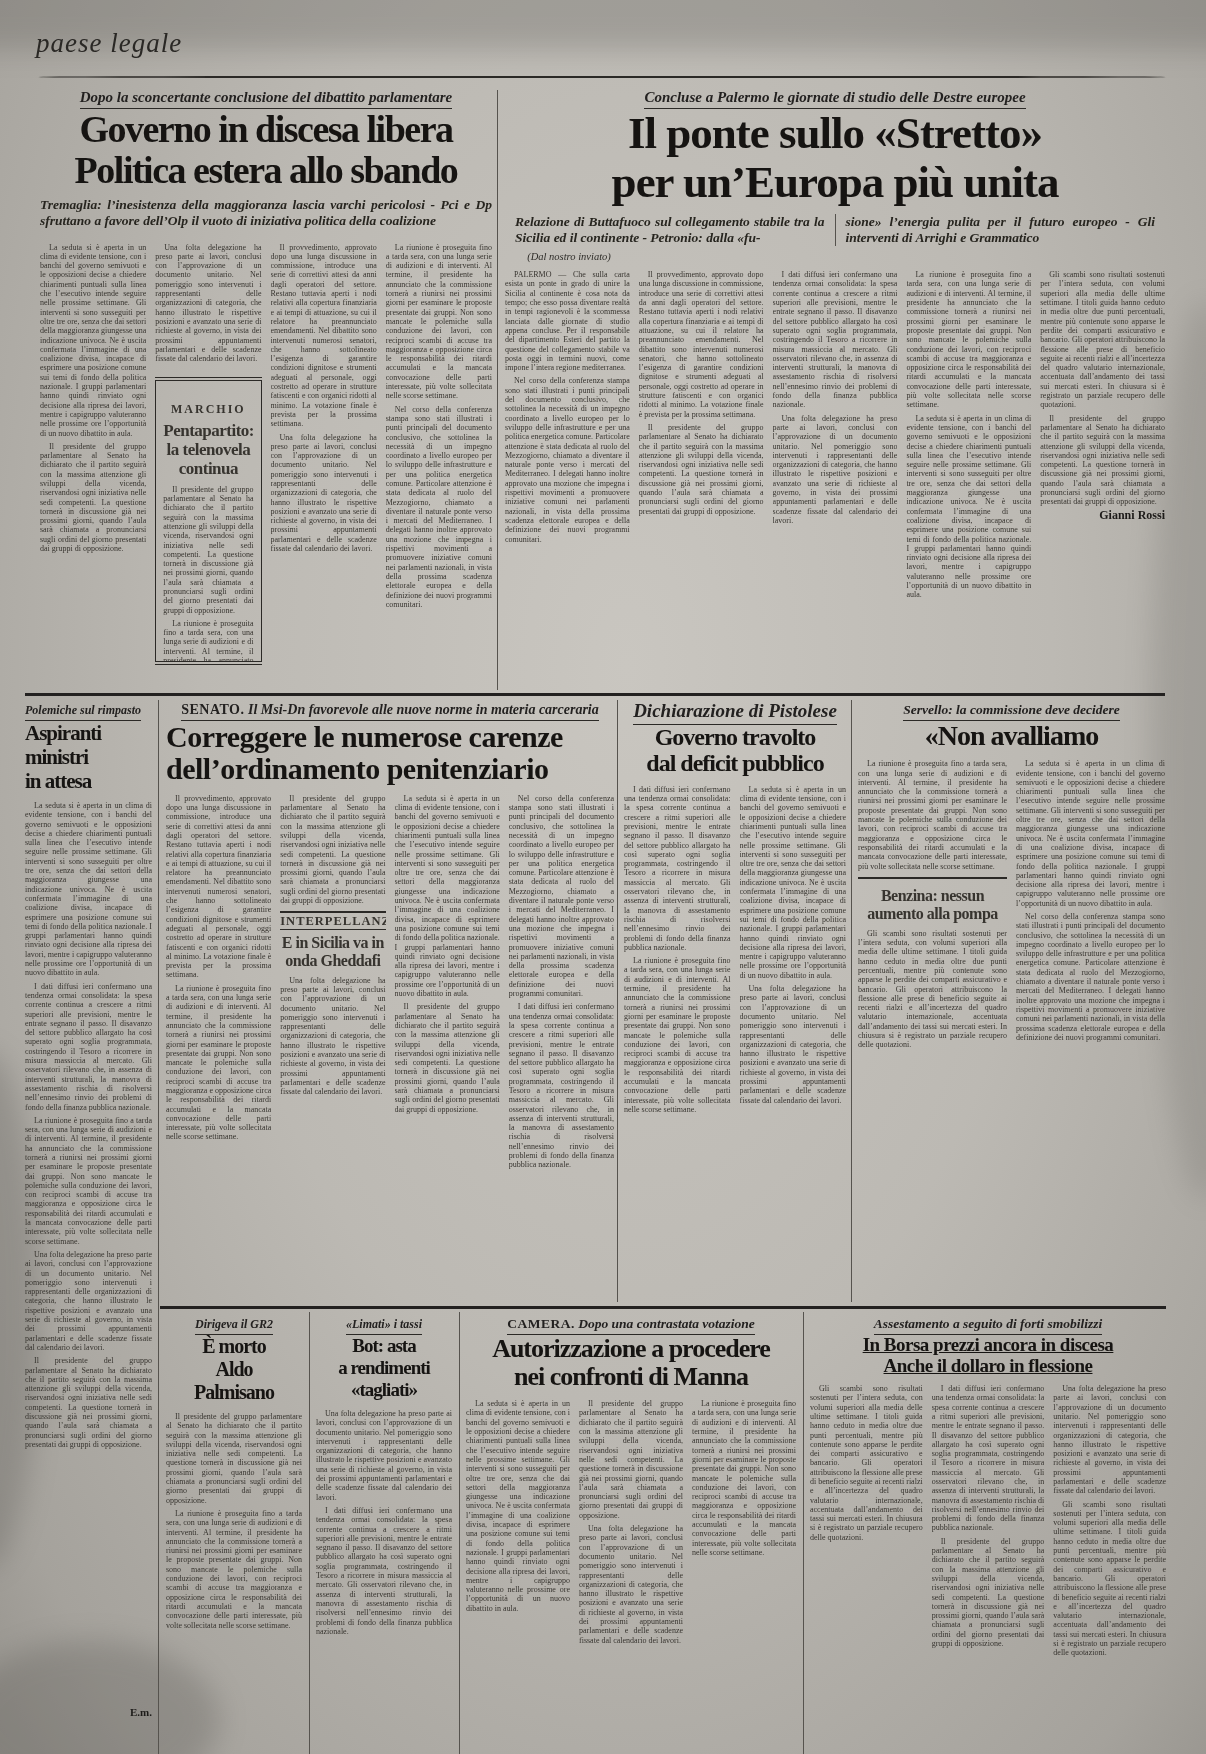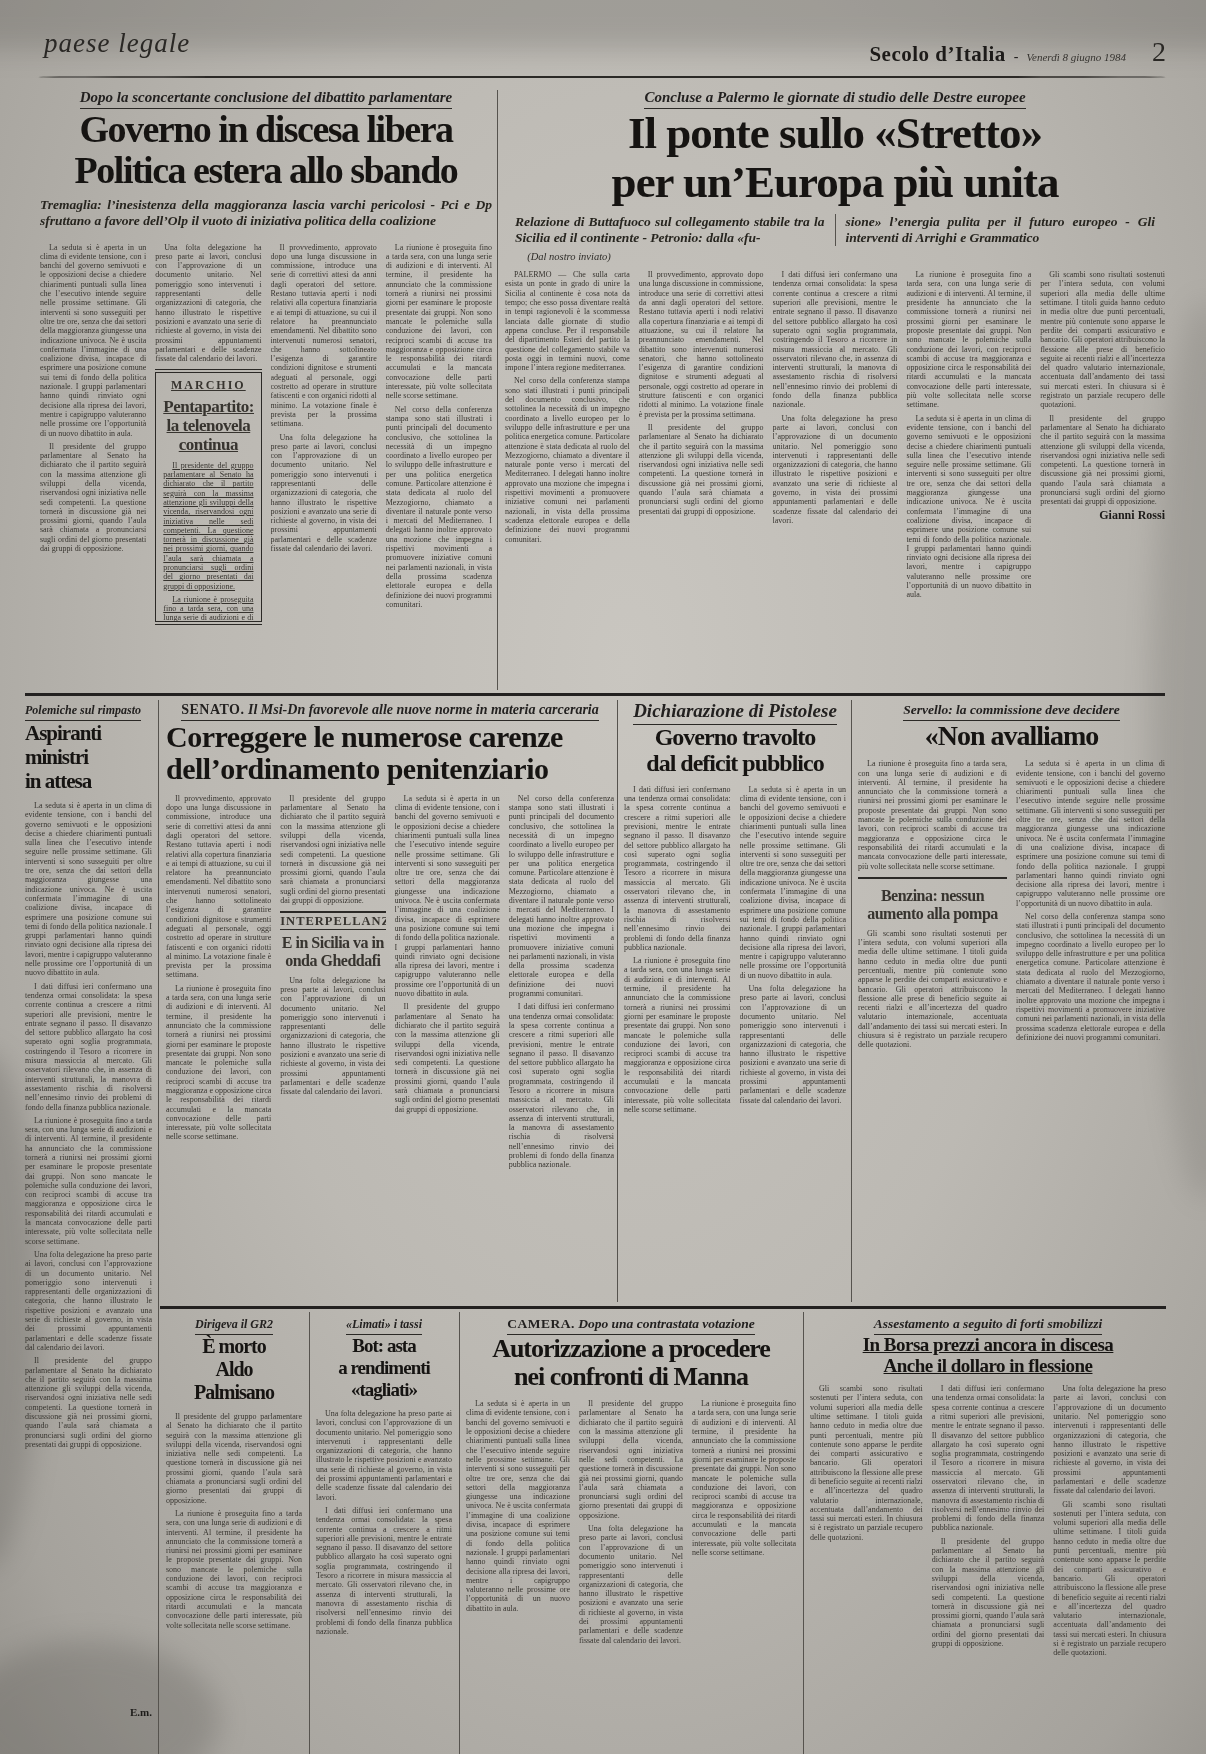--- a/index.html
+++ b/index.html
@@ -3,21 +3,21 @@
 <meta charset="utf-8">
 <style>
   html,body{margin:0;padding:0;background:#8e8c88;}
   .paper{
     position:relative;width:1206px;height:1754px;margin:0 auto;
     background:radial-gradient(ellipse at 52% 38%, #c9c6c0 0%, #bcb9b3 48%, #a5a29c 88%, #96938d 100%);
     font-family:"Liberation Serif","DejaVu Serif",serif;color:#1d1b19;overflow:hidden;
   }
   .blob{position:absolute;background:#55534f;opacity:.28;filter:blur(14px);border-radius:50%;}
   
-  .plabel{position:absolute;left:44px;top:28px;font-size:27px;font-style:italic;letter-spacing:1px;color:#2a2825;}
+  .plabel{position:absolute;left:36px;top:28px;font-size:27px;font-style:italic;letter-spacing:1px;color:#2a2825;}
   .hright{position:absolute;right:40px;top:36px;white-space:nowrap;}
   .mast{font-weight:bold;font-size:21px;letter-spacing:.5px;}
   .hsep{font-size:14px;margin:0 4px;}
   .hdate{font-style:italic;font-size:11px;color:#35332f;}
   .pnum{font-size:28px;margin-left:22px;color:#2a2825;}
   .hdr-rule{position:absolute;left:38px;top:76px;width:1128px;height:2px;background:#2b2926;border-radius:50%/100%;}
   
   section{position:absolute;}
   .kwrap{text-align:center;}
   .kicker{display:inline-block;font-style:italic;font-weight:bold;font-size:15px;
@@ -26,21 +26,21 @@
   .hl{font-weight:bold;text-align:center;letter-spacing:-1px;line-height:1.08;color:#161412;}
   .subhead{font-style:italic;font-weight:bold;font-size:13.5px;line-height:16px;text-align:justify;color:#27251f;margin-top:6px;}
   .cols{display:flex;gap:9px;margin-top:8px;}
   .bcol{flex:1;overflow:hidden;}
   .bt{font-size:8px;line-height:9.3px;text-align:justify;color:#37342f;filter:blur(.35px);}
   .bt p{margin:0 0 4px;text-indent:9px;}
   .byline{font-weight:bold;font-size:12px;text-align:right;margin-top:4px;color:#1d1b19;filter:none;}
   .vrule{position:absolute;width:1px;background:#56534e;}
   .hrule{position:absolute;height:3px;background:#232120;}
   
-  .mbox{border:1.6px solid #2b2926;outline:1px solid #2b2926;outline-offset:2px;padding:8px 7px;margin-top:9px;overflow:hidden;text-decoration:underline;}
+  .mbox{border:1.6px solid #2b2926;outline:1px solid #2b2926;outline-offset:2px;padding:24px 7px;margin-top:17px;overflow:hidden;}
   .mbox-label{font-weight:bold;font-size:12px;letter-spacing:2px;text-align:center;margin-bottom:6px;}
   .mbox-title{font-weight:bold;font-size:17px;line-height:19px;text-align:center;margin-bottom:7px;letter-spacing:-.5px;}
   .subblock{border-top:2px solid #2b2926;margin-top:6px;padding-top:4px;overflow:hidden;}
   .subblock .sb-label{font-weight:bold;font-size:12.5px;letter-spacing:1px;text-align:left;margin-bottom:4px;border-bottom:1px solid #2b2926;padding-bottom:2px;}
   .subblock .sb-title{font-weight:bold;font-size:16px;line-height:18px;text-align:center;margin:4px 0 6px;letter-spacing:-.5px;}
   
   #art-governo{left:40px;top:88px;width:452px;}
   #art-governo .hl{font-size:38px;letter-spacing:-1.5px;}
   #art-governo .cols{height:438px;}
   #art-governo .mbox{height:232px;}
@@ -89,26 +89,20 @@
 <body>
 
 <div class="paper">
 
   <div class="blob" style="left:-60px;top:-40px;width:1320px;height:90px;border-radius:0;"></div>
   <div class="blob" style="left:-70px;top:1050px;width:110px;height:520px;"></div>
   <div class="blob" style="left:-40px;top:1640px;width:260px;height:160px;"></div>
   <div class="blob" style="left:1150px;top:300px;width:110px;height:900px;opacity:.18;"></div>
 
   <div class="plabel">paese legale</div>
-  <div class="hright">
-    <span class="mast">Secolo d’Italia</span>
-    <span class="hsep">-</span>
-    <span class="hdate">Venerdì 8 giugno 1984</span>
-    <span class="pnum">2</span>
-  </div>
   <div class="hdr-rule"></div>
 
   <section id="art-governo">
     <div class="kwrap"><span class="kicker">Dopo la sconcertante conclusione del dibattito parlamentare</span></div>
     <div class="hl">Governo in discesa libera</div>
     <div class="hl">Politica estera allo sbando</div>
     <p class="subhead">Tremaglia: l’inesistenza della maggioranza lascia varchi pericolosi - Pci e Dp sfruttano a favore dell’Olp il vuoto di iniziativa politica della coalizione</p>
     <div class="cols">
       <div class="bcol bt">
         <p>La seduta si è aperta in un clima di evidente tensione, con i banchi del governo semivuoti e le opposizioni decise a chiedere chiarimenti puntuali sulla linea che l’esecutivo intende seguire nelle prossime settimane. Gli interventi si sono susseguiti per oltre tre ore, senza che dai settori della maggioranza giungesse una indicazione univoca. Ne è uscita confermata l’immagine di una coalizione divisa, incapace di esprimere una posizione comune sui temi di fondo della politica nazionale. I gruppi parlamentari hanno quindi rinviato ogni decisione alla ripresa dei lavori, mentre i capigruppo valuteranno nelle prossime ore l’opportunità di un nuovo dibattito in aula.</p>

